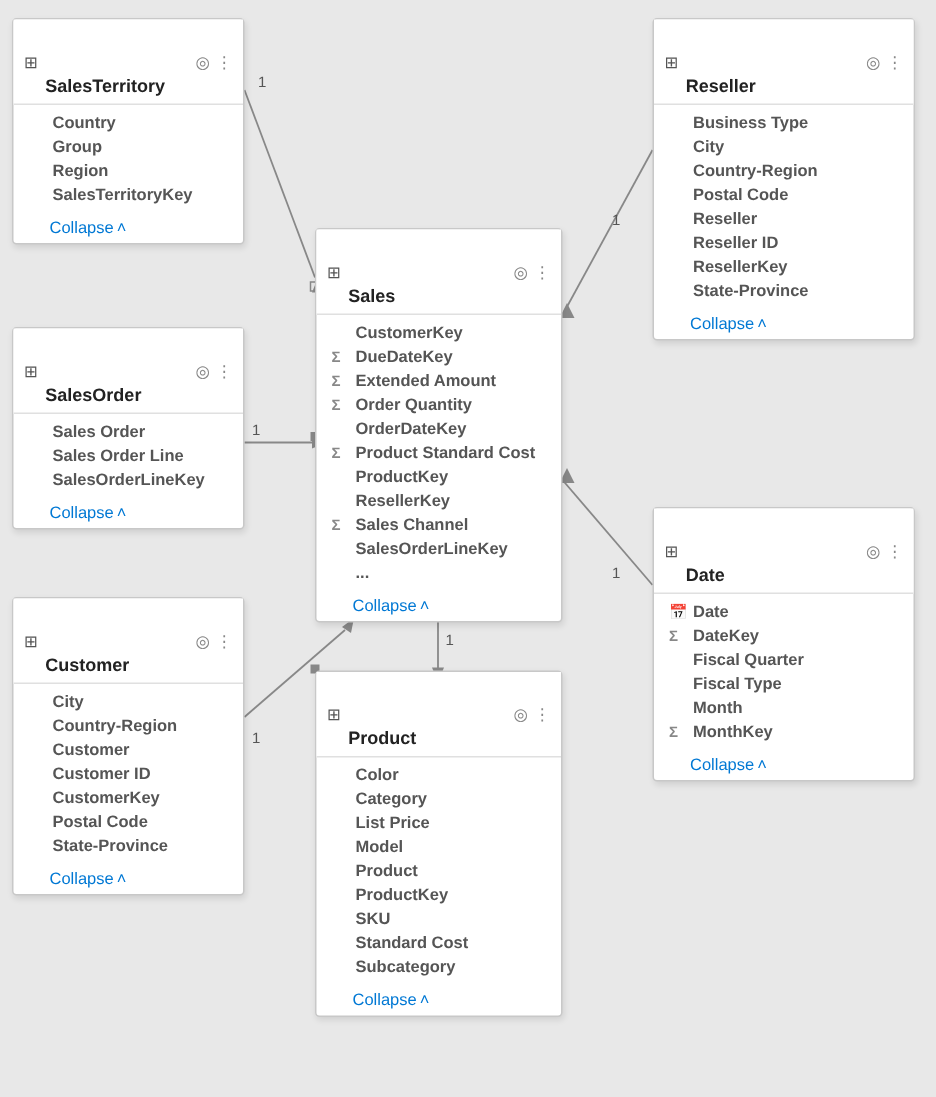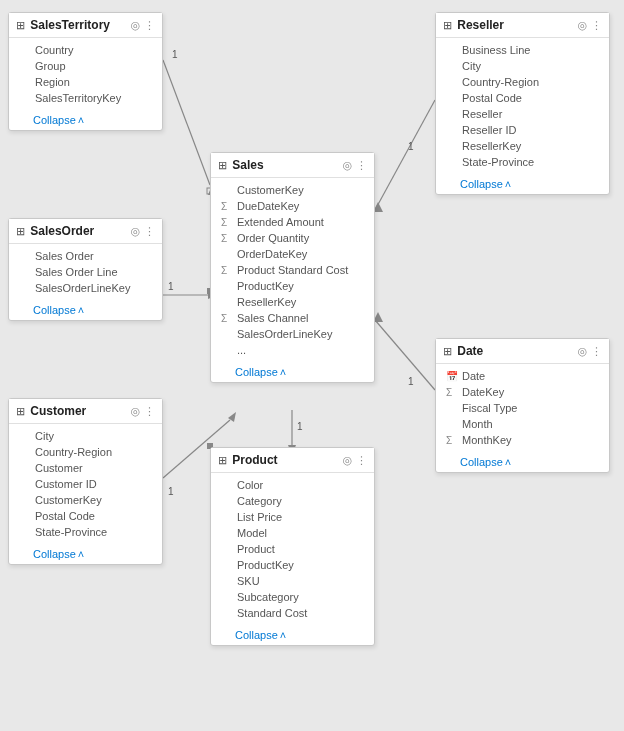--- a/index.html
+++ b/index.html
@@ -36,33 +36,35 @@
     .table-icon {
       font-size: 11px;
       color: #555;
       flex-shrink: 0;
     }
     .table-name {
       font-weight: 600;
       font-size: 12px;
       color: #222;
       flex: 1;
+      margin-top: 32px;
     }
     .table-actions {
       display: flex;
       gap: 4px;
       align-items: center;
     }
     .action-icon {
       color: #888;
       font-size: 11px;
       cursor: pointer;
     }
     .table-body {
       padding: 4px 0;
+      font-weight: bold;
     }
     .field-row {
       display: flex;
       align-items: center;
       padding: 2px 10px 2px 10px;
       gap: 4px;
       color: #555;
       font-size: 11px;
     }
     .field-icon {
@@ -316,21 +318,21 @@
       <span class="table-icon">⊞</span>
       <span class="table-name">Reseller</span>
       <div class="table-actions">
         <span class="action-icon">◎</span>
         <span class="action-icon">⋮</span>
       </div>
     </div>
     <div class="table-body">
       <div class="field-row">
           <span class="field-icon"></span>
-          <span>Business Line</span>
+          <span>Business Type</span>
         </div>
       <div class="field-row">
           <span class="field-icon"></span>
           <span>City</span>
         </div>
       <div class="field-row">
           <span class="field-icon"></span>
           <span>Country-Region</span>
         </div>
       <div class="field-row">
@@ -373,20 +375,24 @@
       <div class="field-row">
           <span class="field-icon cal">📅</span>
           <span>Date</span>
         </div>
       <div class="field-row">
           <span class="field-icon sum">Σ</span>
           <span>DateKey</span>
         </div>
       <div class="field-row">
           <span class="field-icon"></span>
+          <span>Fiscal Quarter</span>
+        </div>
+      <div class="field-row">
+          <span class="field-icon"></span>
           <span>Fiscal Type</span>
         </div>
       <div class="field-row">
           <span class="field-icon"></span>
           <span>Month</span>
         </div>
       <div class="field-row">
           <span class="field-icon sum">Σ</span>
           <span>MonthKey</span>
         </div>
@@ -430,26 +436,26 @@
       <div class="field-row">
           <span class="field-icon"></span>
           <span>ProductKey</span>
         </div>
       <div class="field-row">
           <span class="field-icon"></span>
           <span>SKU</span>
         </div>
       <div class="field-row">
           <span class="field-icon"></span>
+          <span>Standard Cost</span>
+        </div>
+      <div class="field-row">
+          <span class="field-icon"></span>
           <span>Subcategory</span>
         </div>
-      <div class="field-row">
-          <span class="field-icon"></span>
-          <span>Standard Cost</span>
-        </div>
     </div>
     <div class="collapse-row">
       <span>Collapse</span>
       <span>˄</span>
     </div>
   </div>
 
 </div>
 
 </body></html>

